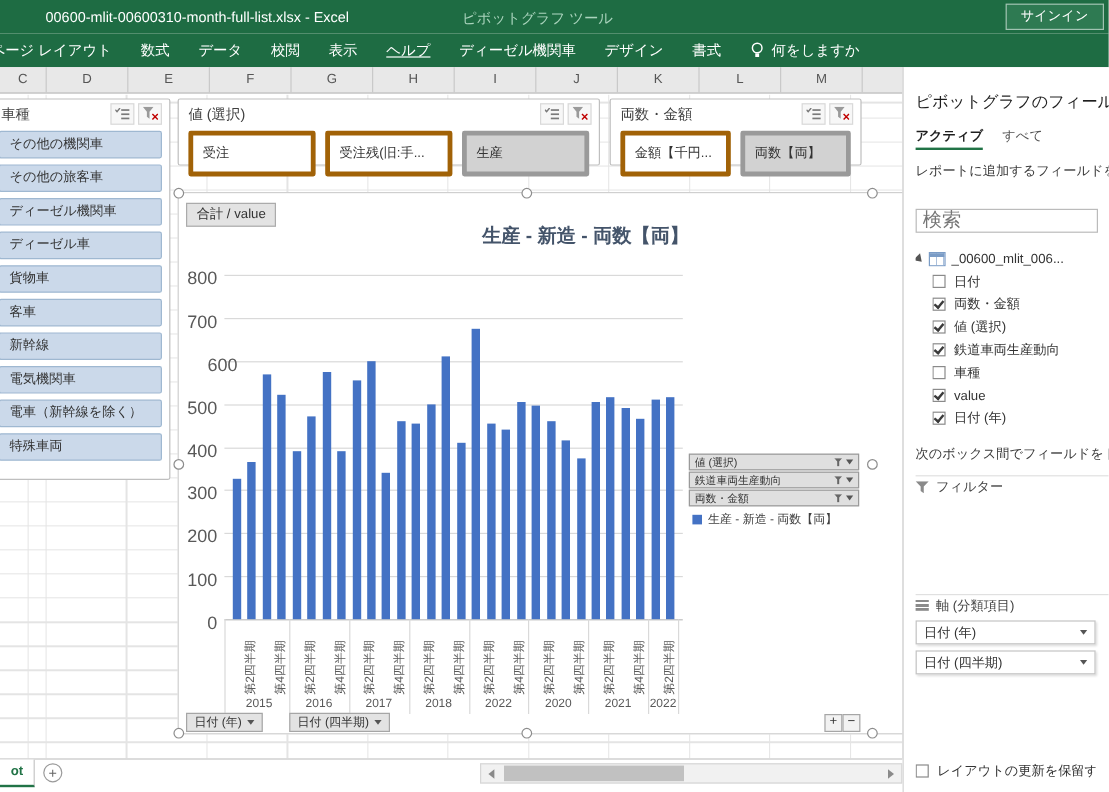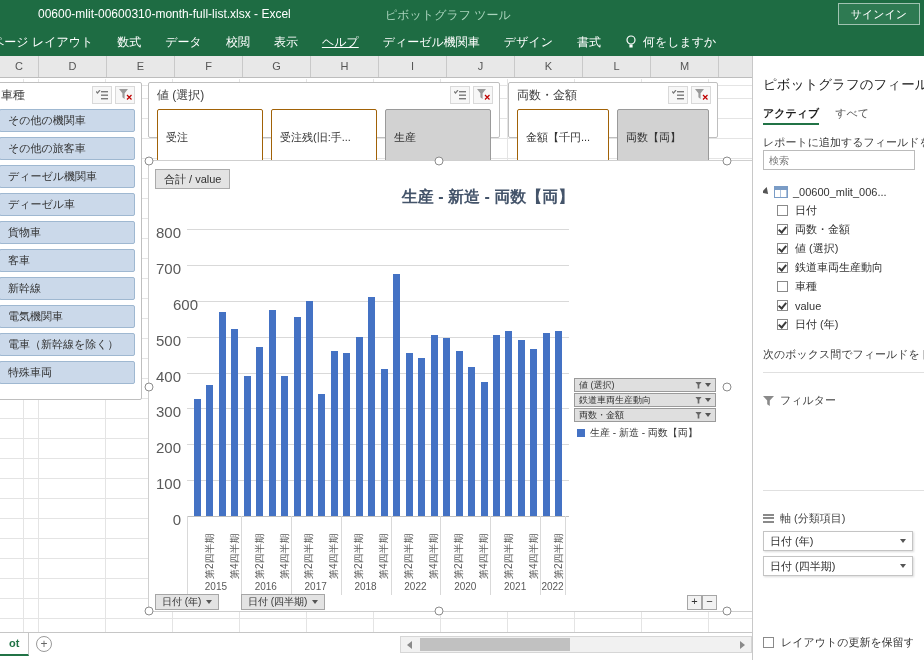--- a/index.html
+++ b/index.html
@@ -30,22 +30,22 @@
   
   .slicer{position:absolute;background:#fff;border:1px solid #BFBFBF;border-radius:2px;box-sizing:border-box;}
   .sl-head{height:24px;display:flex;align-items:center;padding:0 6px 0 8px;font-size:12px;color:#404040;}
   .sl-title{flex:1;white-space:nowrap;overflow:hidden;}
   .sl-ic{width:18px;height:16px;margin-left:3px;display:flex;align-items:center;justify-content:center;
          border:1px solid #D9D9D9;background:#F7F7F7;cursor:pointer;}
   .sl-col{padding:2px 6px 6px 6px;display:flex;flex-direction:column;gap:5px;}
   .sl-item{height:21px;line-height:21px;border-radius:2px;padding:0 8px;font-size:11px;color:#333;
            background:#CBD9EA;border:1px solid #9FB8D1;white-space:nowrap;overflow:hidden;cursor:pointer;}
   .sl-row{padding:2px 8px 6px 8px;display:flex;gap:8px;}
-  .btn-item{flex:1;height:22px;line-height:22px;border-radius:2px;padding:16px 8px;font-size:11px;
-            background:#fff;border:1px solid #a16207;white-space:nowrap;overflow:hidden;cursor:pointer;}
+  .btn-item{flex:1;height:22px;line-height:22px;border-radius:2px;padding:4px 8px;font-size:11px;
+            background:#fff;border:4px solid #a16207;white-space:nowrap;overflow:hidden;cursor:pointer;}
   .btn-item.on{background:#D2D2D2;border-color:#9A9A9A;}
   
   .chart{position:absolute;left:148px;top:160px;width:680px;height:452px;background:#fff;
          border:1px solid #CFCFCF;box-sizing:border-box;}
   .handle{position:absolute;width:7px;height:7px;border-radius:50%;background:#fff;border:1px solid #8C8C8C;
           transform:translate(-50%,-50%);z-index:5;}
   .valbtn{position:absolute;left:6px;top:8px;height:18px;line-height:18px;padding:0 8px;background:#E3E3E3;
           border:1px solid #ABABAB;font-size:11px;color:#333;cursor:pointer;}
   .ctitle{position:absolute;left:0;right:0;top:26px;text-align:center;font-size:16px;font-weight:600;color:#44546A;}
   .gline{position:absolute;height:1px;background:#D9D9D9;}
@@ -71,36 +71,36 @@
   .pm{position:absolute;width:13px;height:13px;border:1px solid #A6A6A6;background:#F2F2F2;font-size:11px;
       line-height:11px;text-align:center;color:#333;cursor:pointer;}
   
   .panel{position:absolute;left:752px;top:56px;width:172px;height:604px;background:#fff;
          border-left:1px solid #C8C8C8;box-sizing:border-box;padding-left:10px;overflow:hidden;font-size:11px;}
   .p-title{margin-top:20px;font-size:13.5px;color:#1E1E1E;white-space:nowrap;}
   .p-tabs{margin-top:12px;display:flex;gap:16px;}
   .p-tab{cursor:pointer;color:#555;padding-bottom:2px;white-space:nowrap;}
   .p-tab.active{color:#1E1E1E;font-weight:bold;border-bottom:2px solid #217346;}
   .p-hint{margin-top:10px;white-space:nowrap;overflow:hidden;color:#3B3B3B;}
-  .p-search{margin-top:0;width:152px;height:20px;border:1px solid #BBB;padding:0 5px;font-size:10px;
+  .p-search{margin-top:24px;width:152px;height:20px;border:1px solid #BBB;padding:0 5px;font-size:16px;
             box-sizing:border-box;font-family:inherit;}
   .p-table{margin-top:16px;display:flex;align-items:center;gap:5px;white-space:nowrap;overflow:hidden;}
   .exp{width:0;height:0;border-left:6px solid #555;border-top:4px solid transparent;
        border-bottom:4px solid transparent;transform:rotate(45deg);flex:none;}
   .tbl-ic{width:12px;height:10px;flex:none;border:1px solid #7A9CC6;
           background:linear-gradient(#7A9CC6 0 3px,transparent 3px),
                      repeating-linear-gradient(90deg,transparent 0 5px,#ADC2DD 5px 6px);}
   .p-fields{margin-top:6px;}
   .p-field{display:flex;gap:7px;align-items:center;height:13px;margin:6px 0 6px 14px;white-space:nowrap;
            overflow:hidden;cursor:pointer;}
   .cb{width:11px;height:11px;border:1px solid #8A8A8A;background:#fff;position:relative;flex:none;box-sizing:border-box;}
   .cb.on::after{content:"";position:absolute;left:2px;top:0;width:3px;height:6px;border-right:2px solid #3B3B3B;
                 border-bottom:2px solid #3B3B3B;transform:rotate(40deg);}
   .p-drag{margin-top:16px;white-space:nowrap;overflow:hidden;color:#3B3B3B;}
-  .p-area{border-top:1px solid #E0E0E0;margin-top:10px;padding-top:20px;}
+  .p-area{border-top:1px solid #E0E0E0;margin-top:10px;padding-top:1px;}
   .area-h{display:flex;gap:6px;align-items:center;color:#444;white-space:nowrap;}
   .axis-ic{width:11px;height:9px;flex:none;
            background:repeating-linear-gradient(180deg,#8A8A8A 0 2px,transparent 2px 3.5px);}
   .area-empty{height:72px;}
   .chip{width:150px;height:20px;border:1px solid #C4C4C4;background:#fff;display:flex;align-items:center;
         padding:0 6px;margin:5px 0;box-sizing:border-box;box-shadow:1px 1px 2px rgba(0,0,0,.15);cursor:pointer;}
   .chip .txt{flex:1;white-space:nowrap;overflow:hidden;}
   .p-defer{position:absolute;bottom:10px;left:10px;display:flex;gap:7px;align-items:center;white-space:nowrap;
            overflow:hidden;width:150px;cursor:pointer;}
   

